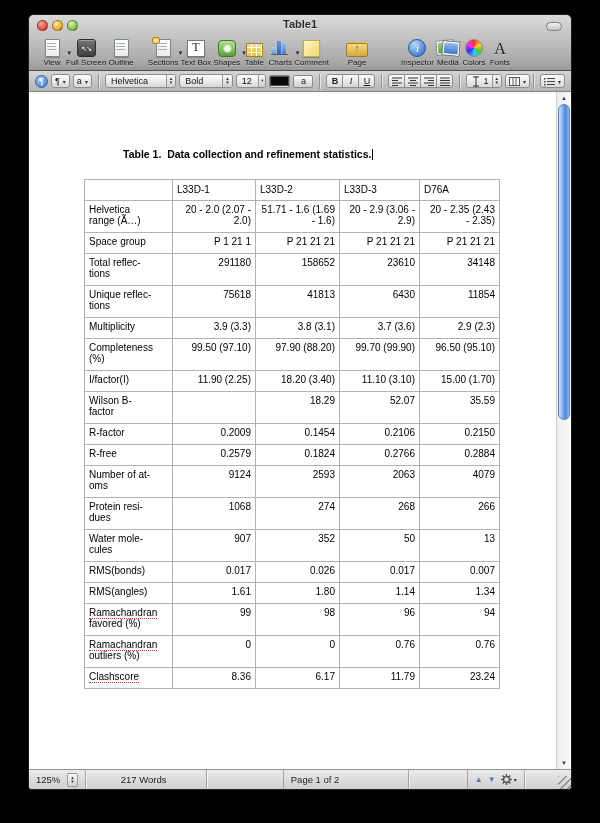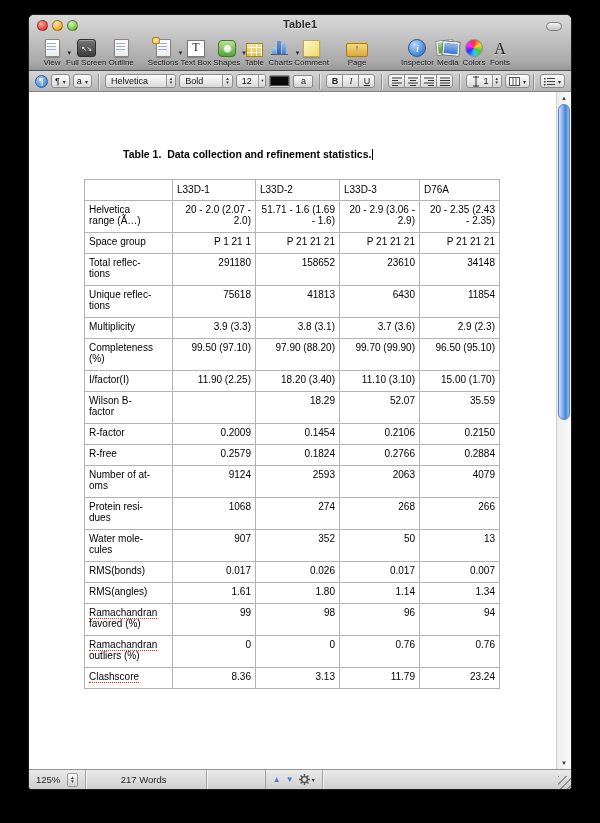--- a/index.html
+++ b/index.html
@@ -487,21 +487,21 @@
                 <tr>
                   <th class="lbl"><span class="mis">Ramachandran</span><br><span>outliers (%)</span></th>
                   <td class="val">0</td>
                   <td class="val">0</td>
                   <td class="val">0.76</td>
                   <td class="val">0.76</td>
                 </tr>
                 <tr>
                   <th class="lbl"><span class="mis">Clashscore</span></th>
                   <td class="val">8.36</td>
-                  <td class="val">3.13</td>
+                  <td class="val">6.17</td>
                   <td class="val">11.79</td>
                   <td class="val">23.24</td>
                 </tr>
               </tbody>
           </table>
         </div>
       </div>
       <div class="scrollbar">
         <div class="sb-arrow sb-up">▲</div>
         <div class="sb-thumb"></div>
@@ -512,20 +512,23 @@
     <div class="statusbar">
       <div class="seg">
         <span>125%</span>
         <span class="stepper">
             <span>▲</span>
             <span>▼</span>
           </span>
       </div>
       <div class="seg" style="width:78px;">
         <span>217 Words</span>
+      </div>
+      <div class="seg" style="width:110px;margin-left:48px;border-left:1px solid #a3a3a3;">
+        <span>Page 1 of 2</span>
       </div>
       <div class="seg" style="margin-left:30px;border-left:1px solid #a3a3a3;">
         <span class="navtri">▲</span>
         <span class="navtri">▼</span>
         <span class="gear">
           <svg width="11" height="11">
               <circle cx="5.5" cy="5.5" r="3" fill="none" stroke="#555" stroke-width="1.4"></circle>
               <g stroke="#555" stroke-width="1.4">
                 <line x1="5.5" y1="0" x2="5.5" y2="2"></line>
                 <line x1="5.5" y1="9" x2="5.5" y2="11"></line>

